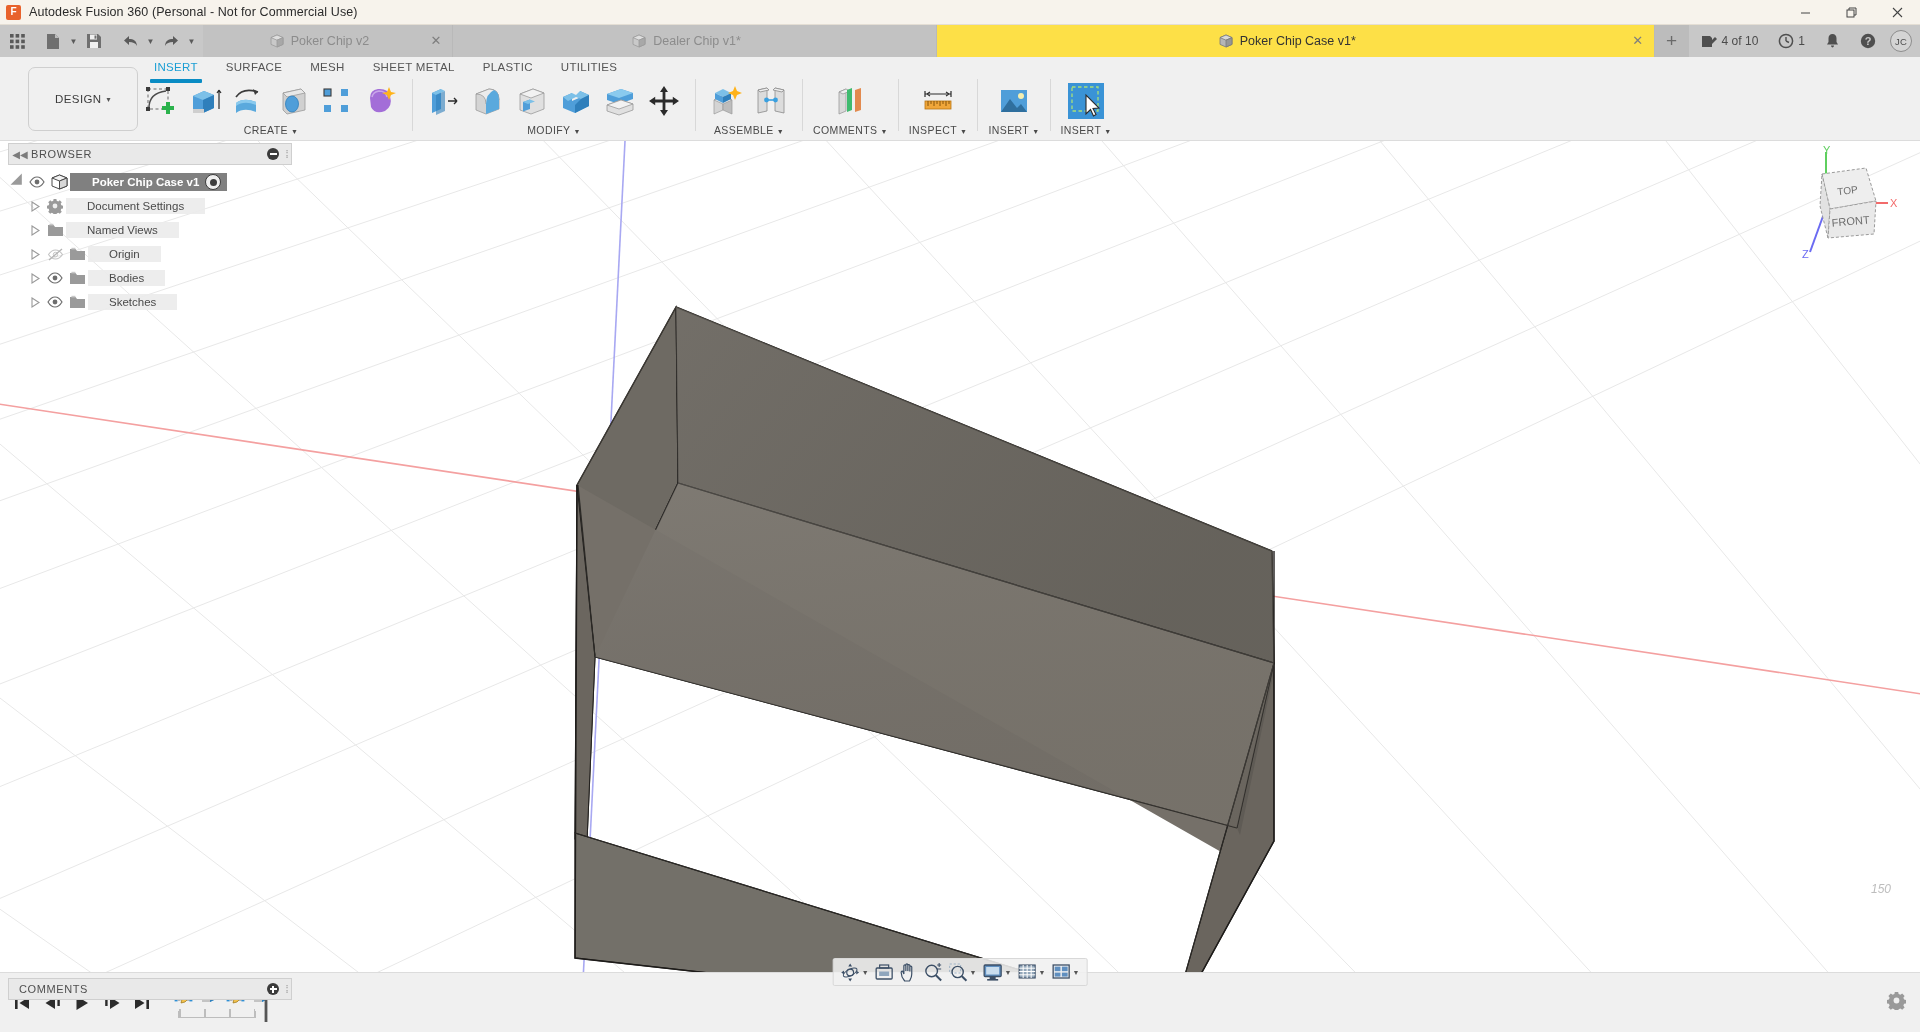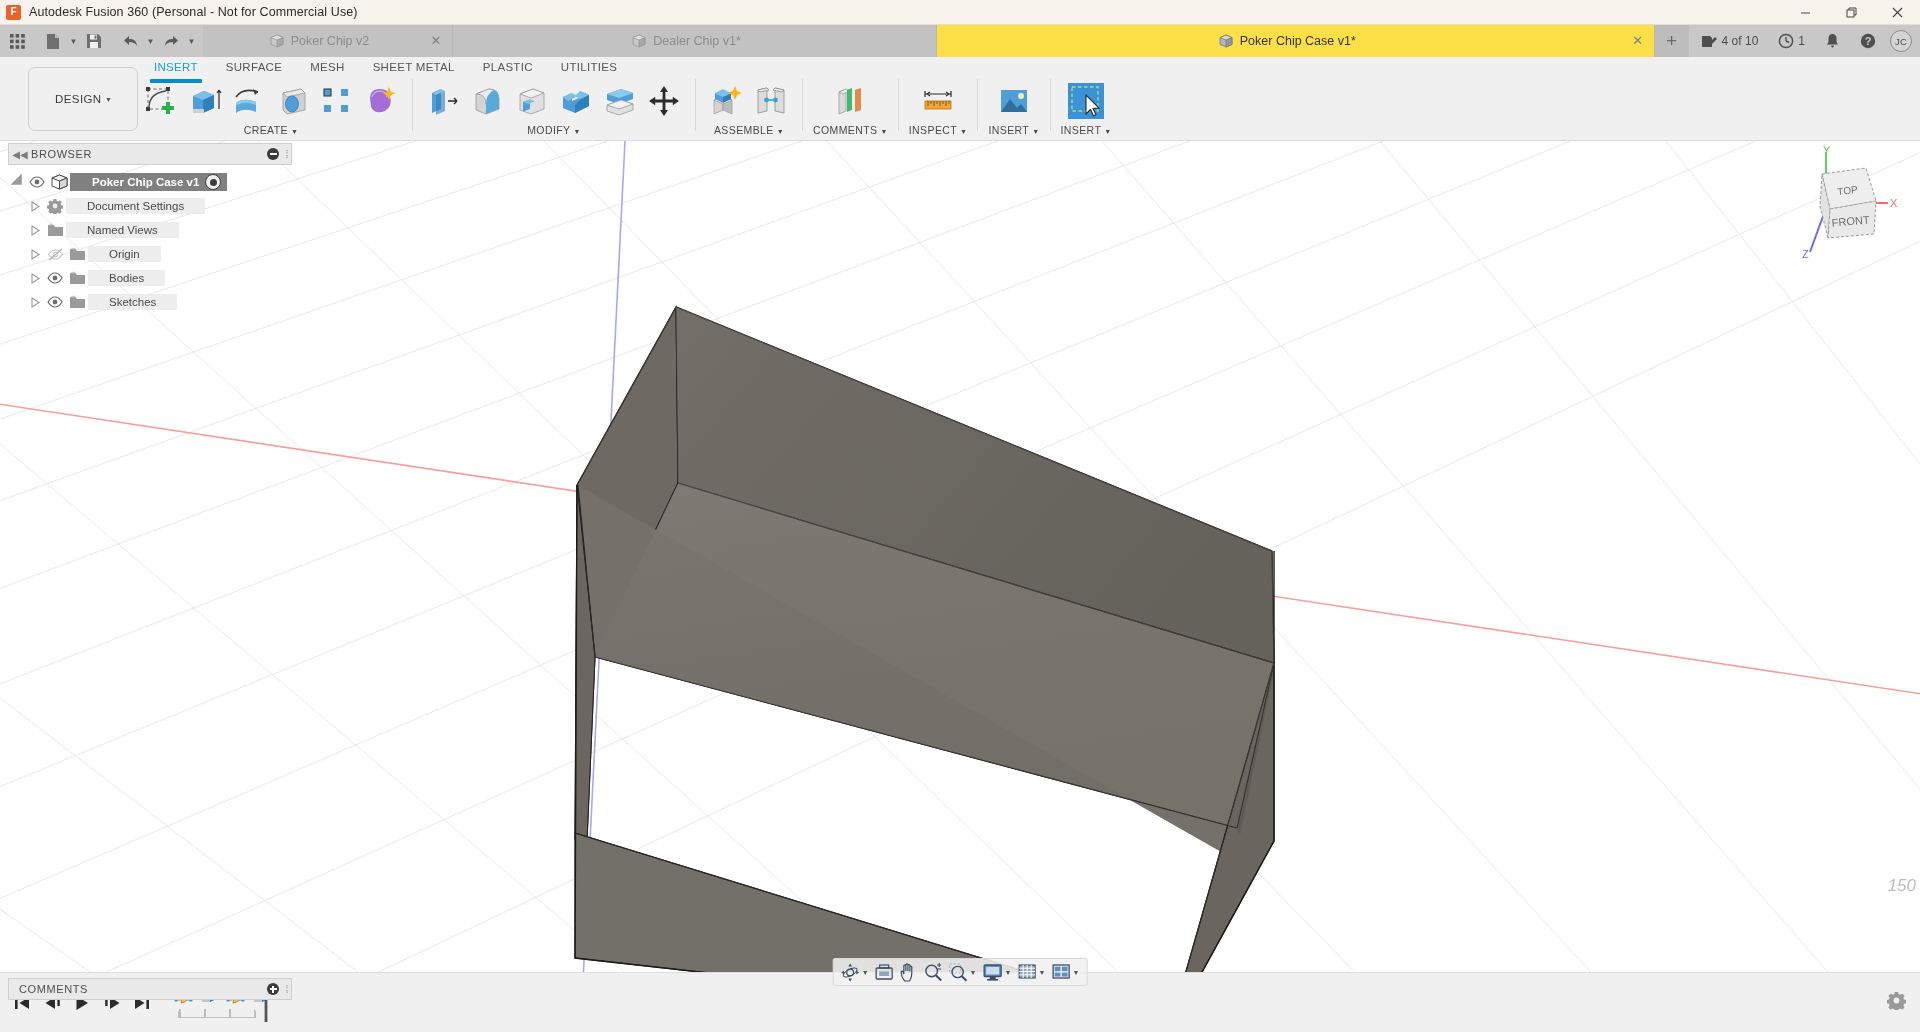--- a/index.html
+++ b/index.html
@@ -190,22 +190,22 @@
   }
 
   
   .viewcube { position: absolute; right: 10px; top: 5px; width: 120px; height: 120px; z-index: 9; }
 
   
   .model-svg { position: absolute; inset: 0; pointer-events: none; }
 
   
   .scale-label {
-    position: absolute; right: 4px; bottom: 76px;
-    font-size: 17px; color: #bdbdbd; font-style: italic; z-index: 8;
+    position: absolute; right: 29px; bottom: 76px;
+    font-size: 12px; color: #bdbdbd; font-style: italic; z-index: 8;
   }
 
   
   .comments-hdr {
     position: absolute; bottom: 32px; left: 8px; width: 284px; height: 22px;
     background: #e9e9e9; border: 1px solid #cfcfcf;
     display: flex; align-items: center; z-index: 10;
   }
   .ch-title { font-size: 11px; color: #4f4f4f; letter-spacing: .6px; margin-left: 10px; }
   .ch-plus {

